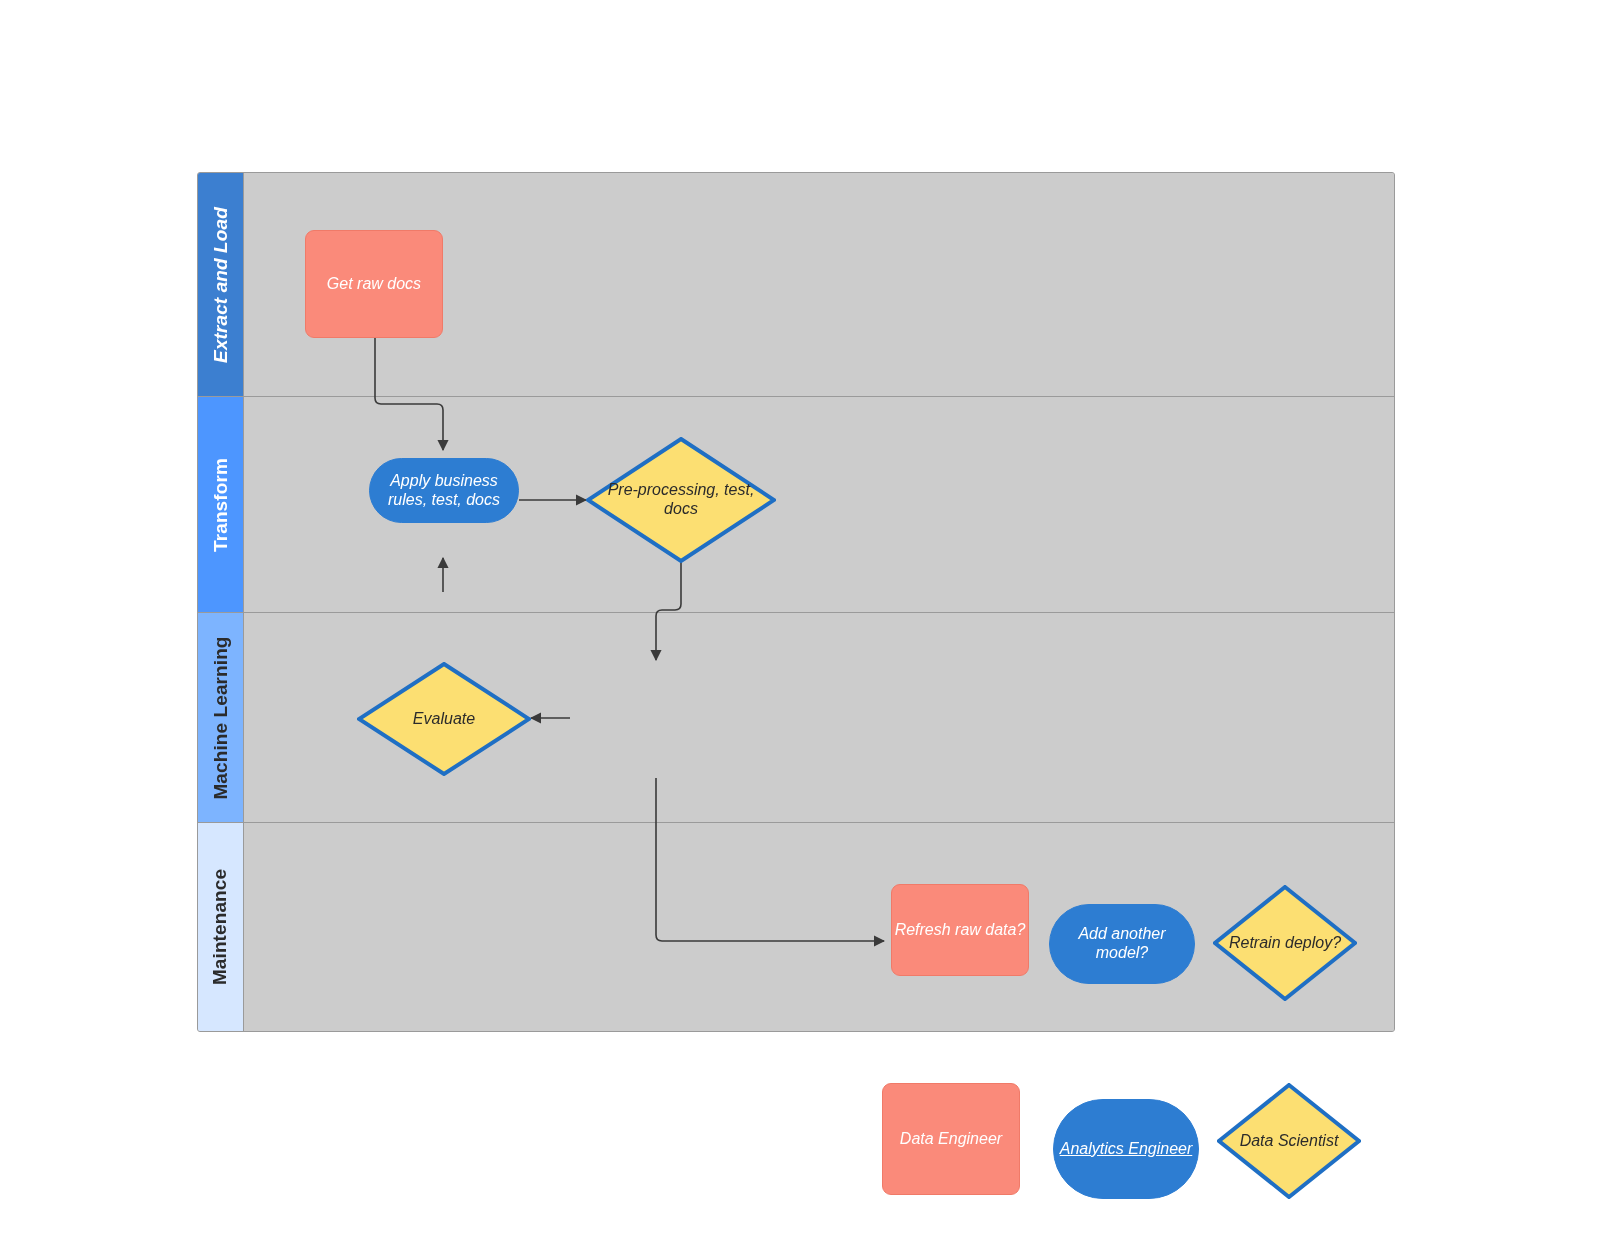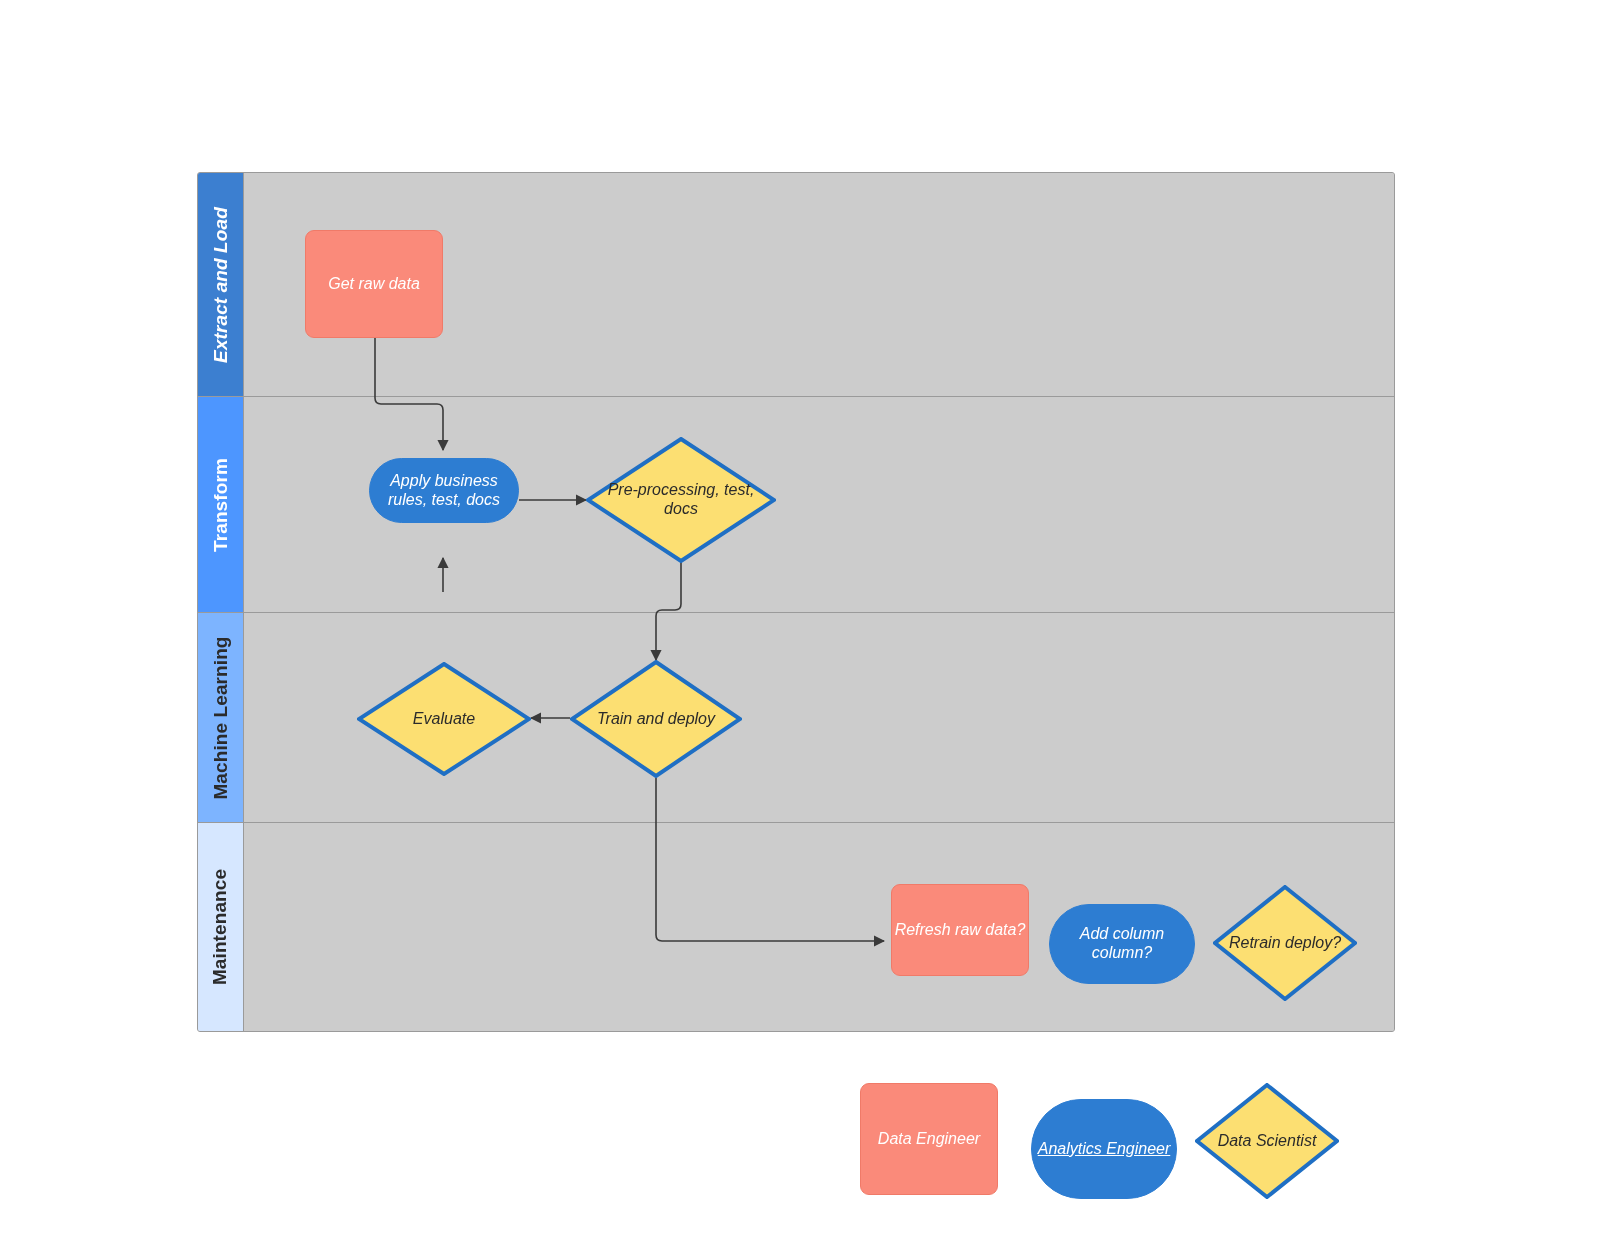--- a/index.html
+++ b/index.html
@@ -128,21 +128,21 @@
     left: 0; top: 0;
     width: 1600px;
     height: 1236px;
     pointer-events: none;
     z-index: 5;
   }
 
   
   .legend {
     position: absolute;
-    left: 860px;
+    left: 882px;
     top: 1083px;
     width: 500px;
     height: 115px;
     padding-left: 17px;
   }
   .legend .node { position: absolute; }
 </style>
 </head>
 <body>
 
@@ -194,54 +194,48 @@
     <path d="M 443 592 L 443 558" fill="none" stroke="#3a3a3a" stroke-width="1.6" marker-end="url(#arrowEnd)"></path>
 
     <path d="M 681 548 L 681 604 Q 681 610 675 610 L 662 610 Q 656 610 656 616 L 656 660" fill="none" stroke="#3a3a3a" stroke-width="1.6" marker-end="url(#arrowEnd)"></path>
 
     <path d="M 570 718 L 531 718" fill="none" stroke="#3a3a3a" stroke-width="1.6" marker-end="url(#arrowEnd)"></path>
 
     <path d="M 656 778 L 656 935 Q 656 941 662 941 L 884 941" fill="none" stroke="#3a3a3a" stroke-width="1.6" marker-end="url(#arrowEnd)"></path>
   </svg>
 
   <div class="node node-rect" style="left:305px; top:230px; width:138px; height:108px;">
-    <span>Get raw data</span>
+    <span>Get raw docs</span>
   </div>
 
   <div class="node node-stadium" style="left:369px; top:458px; width:150px; height:65px;">
     <span>Apply business rules, test, docs</span>
   </div>
 
   <div class="node node-diamond" style="left:586px; top:437px; width:190px; height:126px;align-items:center;">
     <svg class="diamond-shape" viewBox="0 0 190 126" preserveAspectRatio="none">
       <polygon points="95,2 188,63 95,124 2,63" fill="#fcdf72" stroke="#1f6fc4" stroke-width="4"></polygon>
     </svg>
     <span class="diamond-text">Pre-processing, test, docs</span>
   </div>
 
   <div class="node node-diamond" style="left:357px; top:662px; width:174px; height:114px;">
     <svg class="diamond-shape" viewBox="0 0 174 114" preserveAspectRatio="none">
       <polygon points="87,2 172,57 87,112 2,57" fill="#fcdf72" stroke="#1f6fc4" stroke-width="4"></polygon>
     </svg>
     <span class="diamond-text">Evaluate</span>
   </div>
 
-  <div class="node node-diamond" style="left:570px; top:660px; width:172px; height:118px;">
-    <svg class="diamond-shape" viewBox="0 0 172 118" preserveAspectRatio="none">
-      <polygon points="86,2 170,59 86,116 2,59" fill="#fcdf72" stroke="#1f6fc4" stroke-width="4"></polygon>
-    </svg>
-    <span class="diamond-text">Train and deploy</span>
-  </div>
 
   <div class="node node-rect" style="left:891px; top:884px; width:138px; height:92px;">
     <span>Refresh raw data?</span>
   </div>
 
   <div class="node node-stadium" style="left:1049px; top:904px; width:146px; height:80px;">
-    <span>Add column column?</span>
+    <span>Add another model?</span>
   </div>
 
   <div class="node node-diamond" style="left:1213px; top:885px; width:144px; height:116px;">
     <svg class="diamond-shape" viewBox="0 0 144 116" preserveAspectRatio="none">
       <polygon points="72,2 142,58 72,114 2,58" fill="#fcdf72" stroke="#1f6fc4" stroke-width="4"></polygon>
     </svg>
     <span class="diamond-text">Retrain deploy?</span>
   </div>
 
   <div class="legend">

